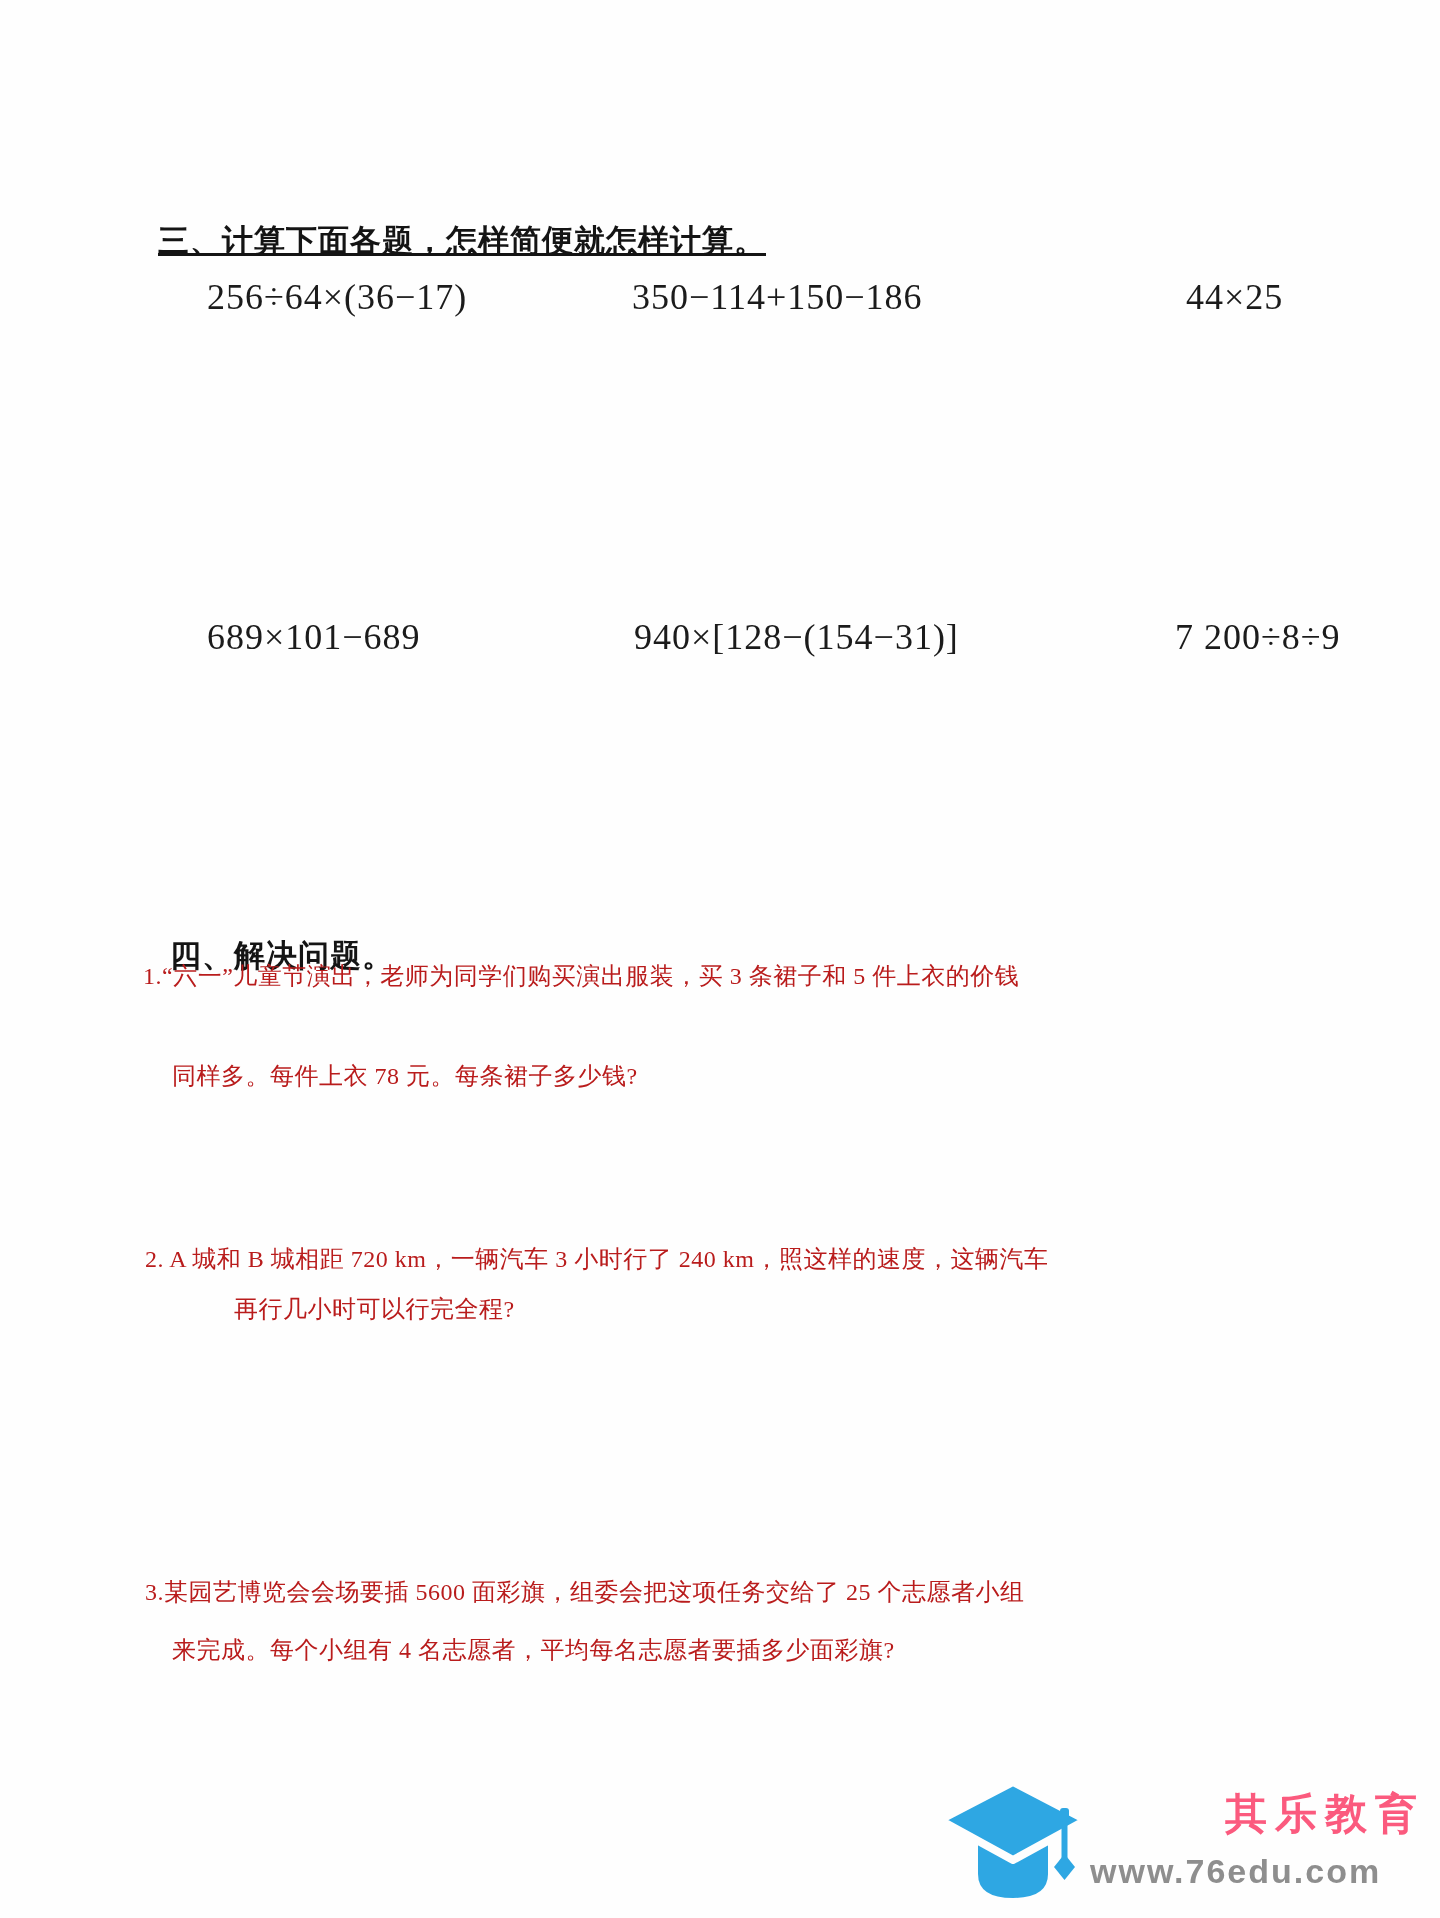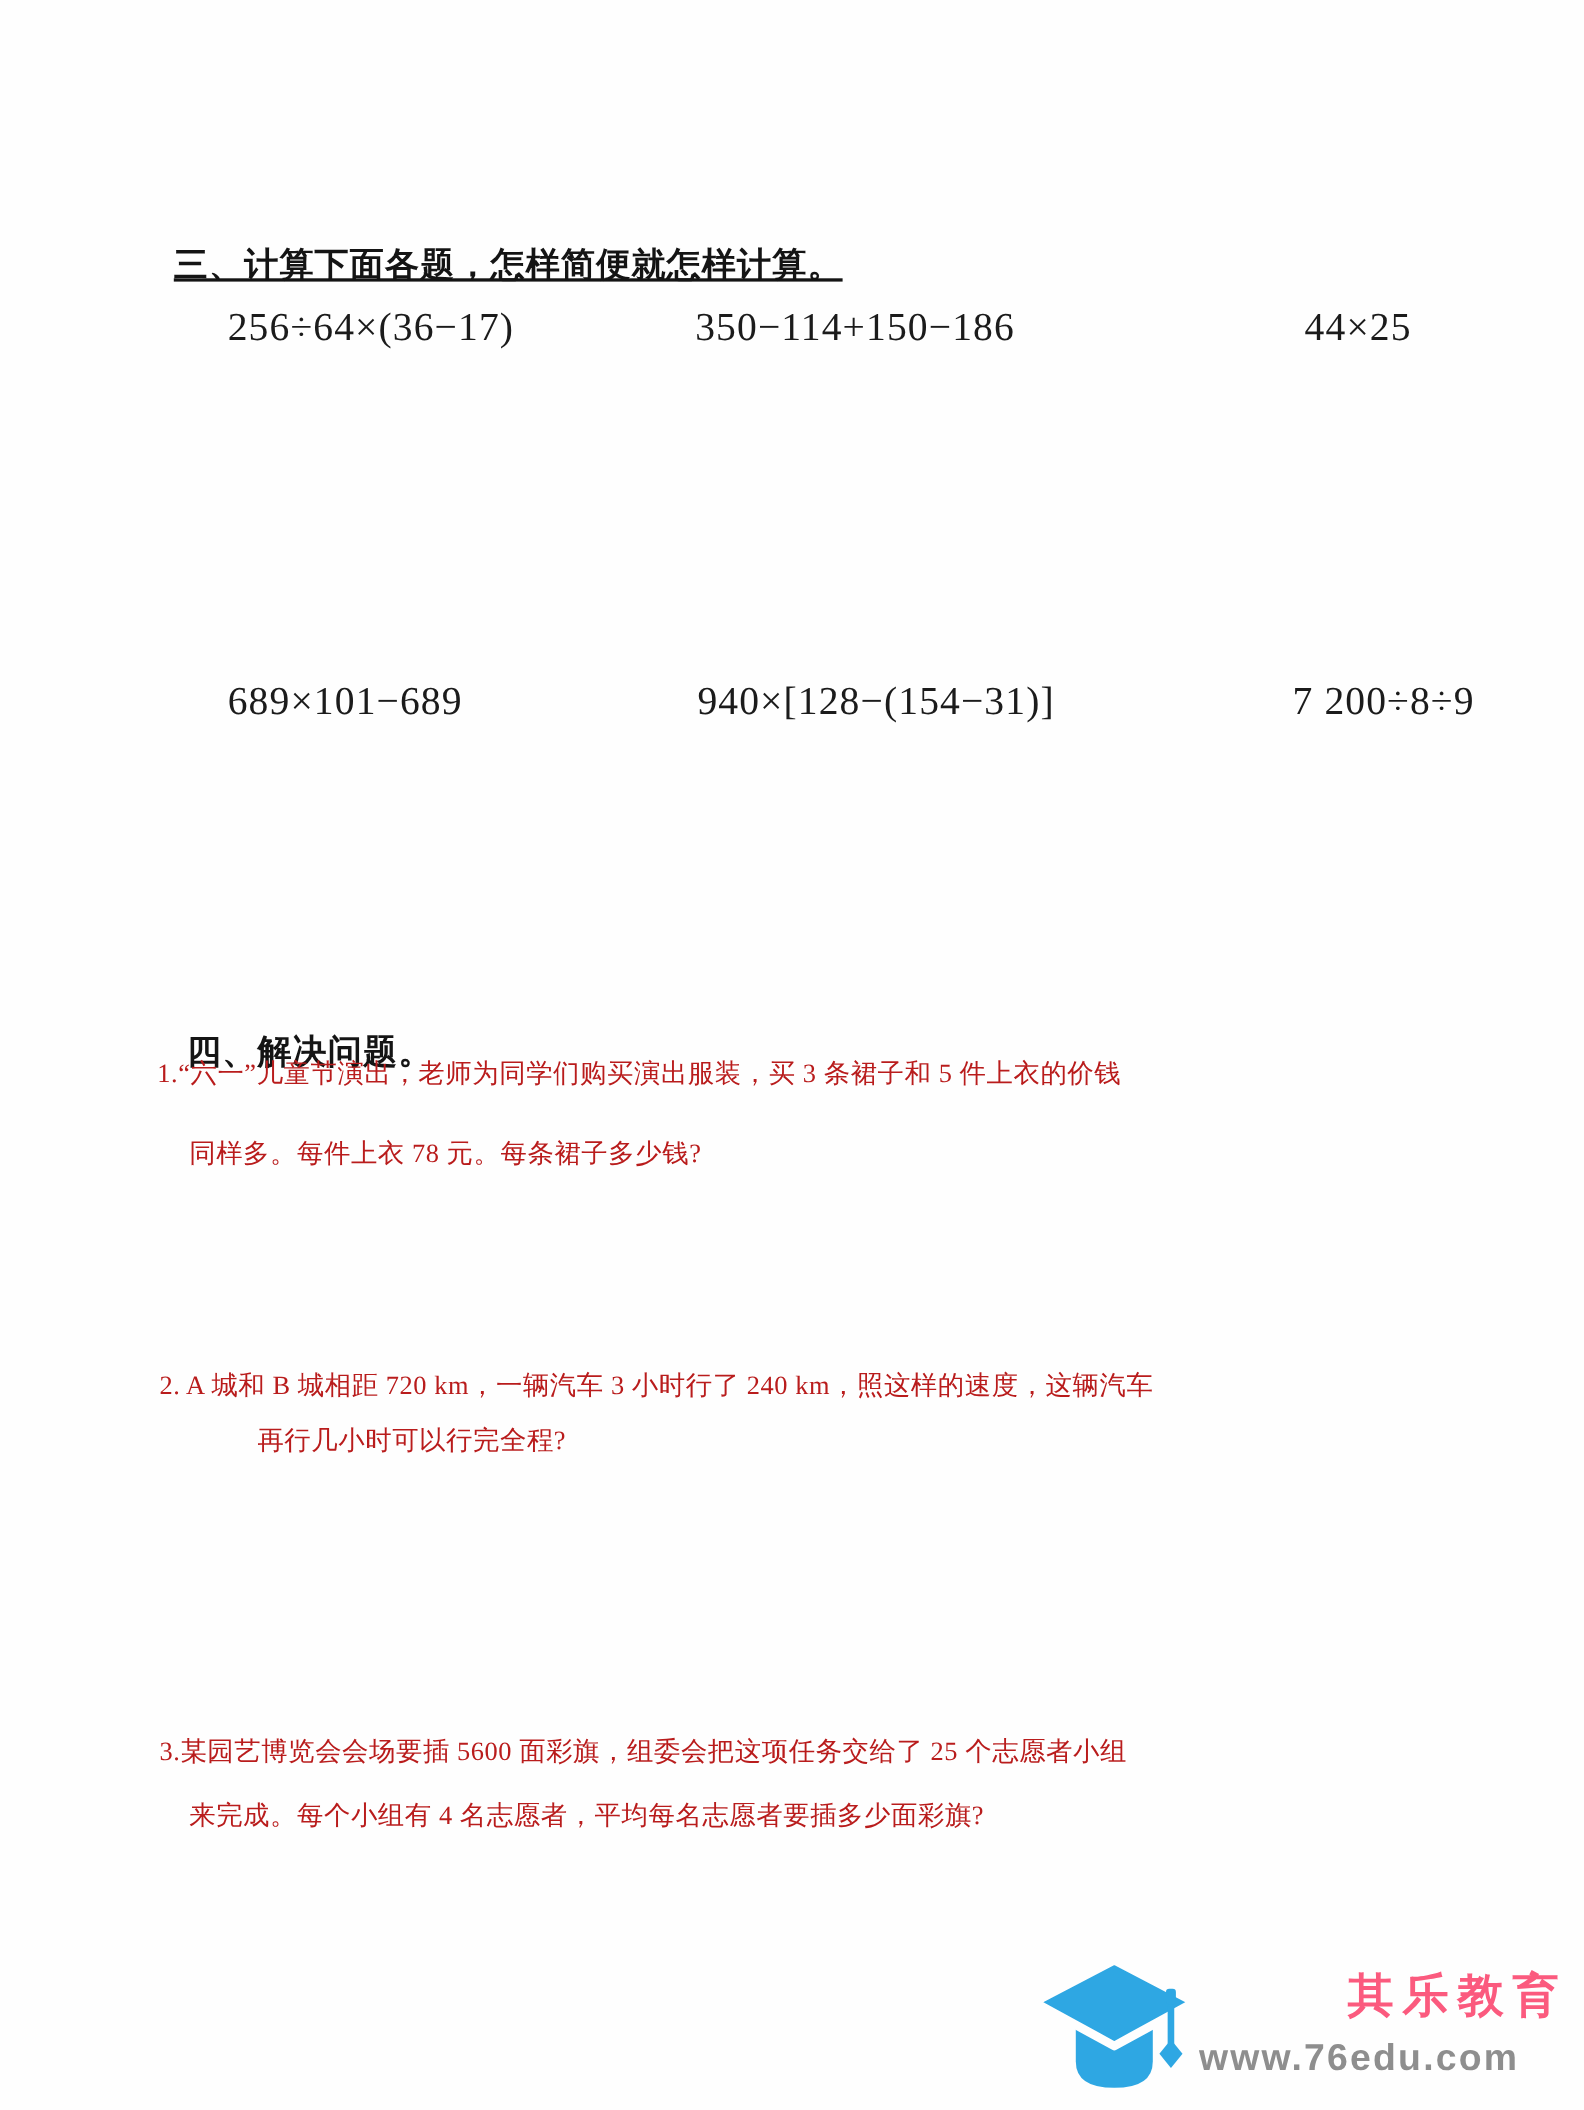--- a/index.html
+++ b/index.html
@@ -42,21 +42,21 @@
 <div class="abs math" style="left:1186px;top:276px;">44×25</div>
 
 <div class="abs math" style="left:207px;top:616px;">689×101−689</div>
 <div class="abs math" style="left:634px;top:616px;">940×[128−(154−31)]</div>
 <div class="abs math" style="left:1175px;top:616px;">7 200÷8÷9</div>
 
 <div class="abs sec-title" style="left:170px;top:902px;margin-top:33px;">四、解决问题。</div>
 
 <div>
   <div class="abs prob-line" style="left:143px;top:960px;">1.“六一”儿童节演出，老师为同学们购买演出服装，买 3 条裙子和 5 件上衣的价钱</div>
-  <div class="abs prob-line" style="left:172px;top:1032px;">同样多。每件上衣 78 元。每条裙子多少钱?</div>
+  <div class="abs prob-line" style="left:172px;top:1060px;">同样多。每件上衣 78 元。每条裙子多少钱?</div>
 </div>
 
 <div>
   <div class="abs prob-line" style="left:145px;top:1243px;">2. A 城和 B 城相距 720 km，一辆汽车 3 小时行了 240 km，照这样的速度，这辆汽车</div>
   <div class="abs prob-line" style="left:191px;top:1293px;margin-left:43px;">再行几小时可以行完全程?</div>
 </div>
 
 <div>
   <div class="abs prob-line" style="left:145px;top:1576px;">3.某园艺博览会会场要插 5600 面彩旗，组委会把这项任务交给了 25 个志愿者小组</div>
   <div class="abs prob-line" style="left:172px;top:1634px;">来完成。每个小组有 4 名志愿者，平均每名志愿者要插多少面彩旗?</div>

